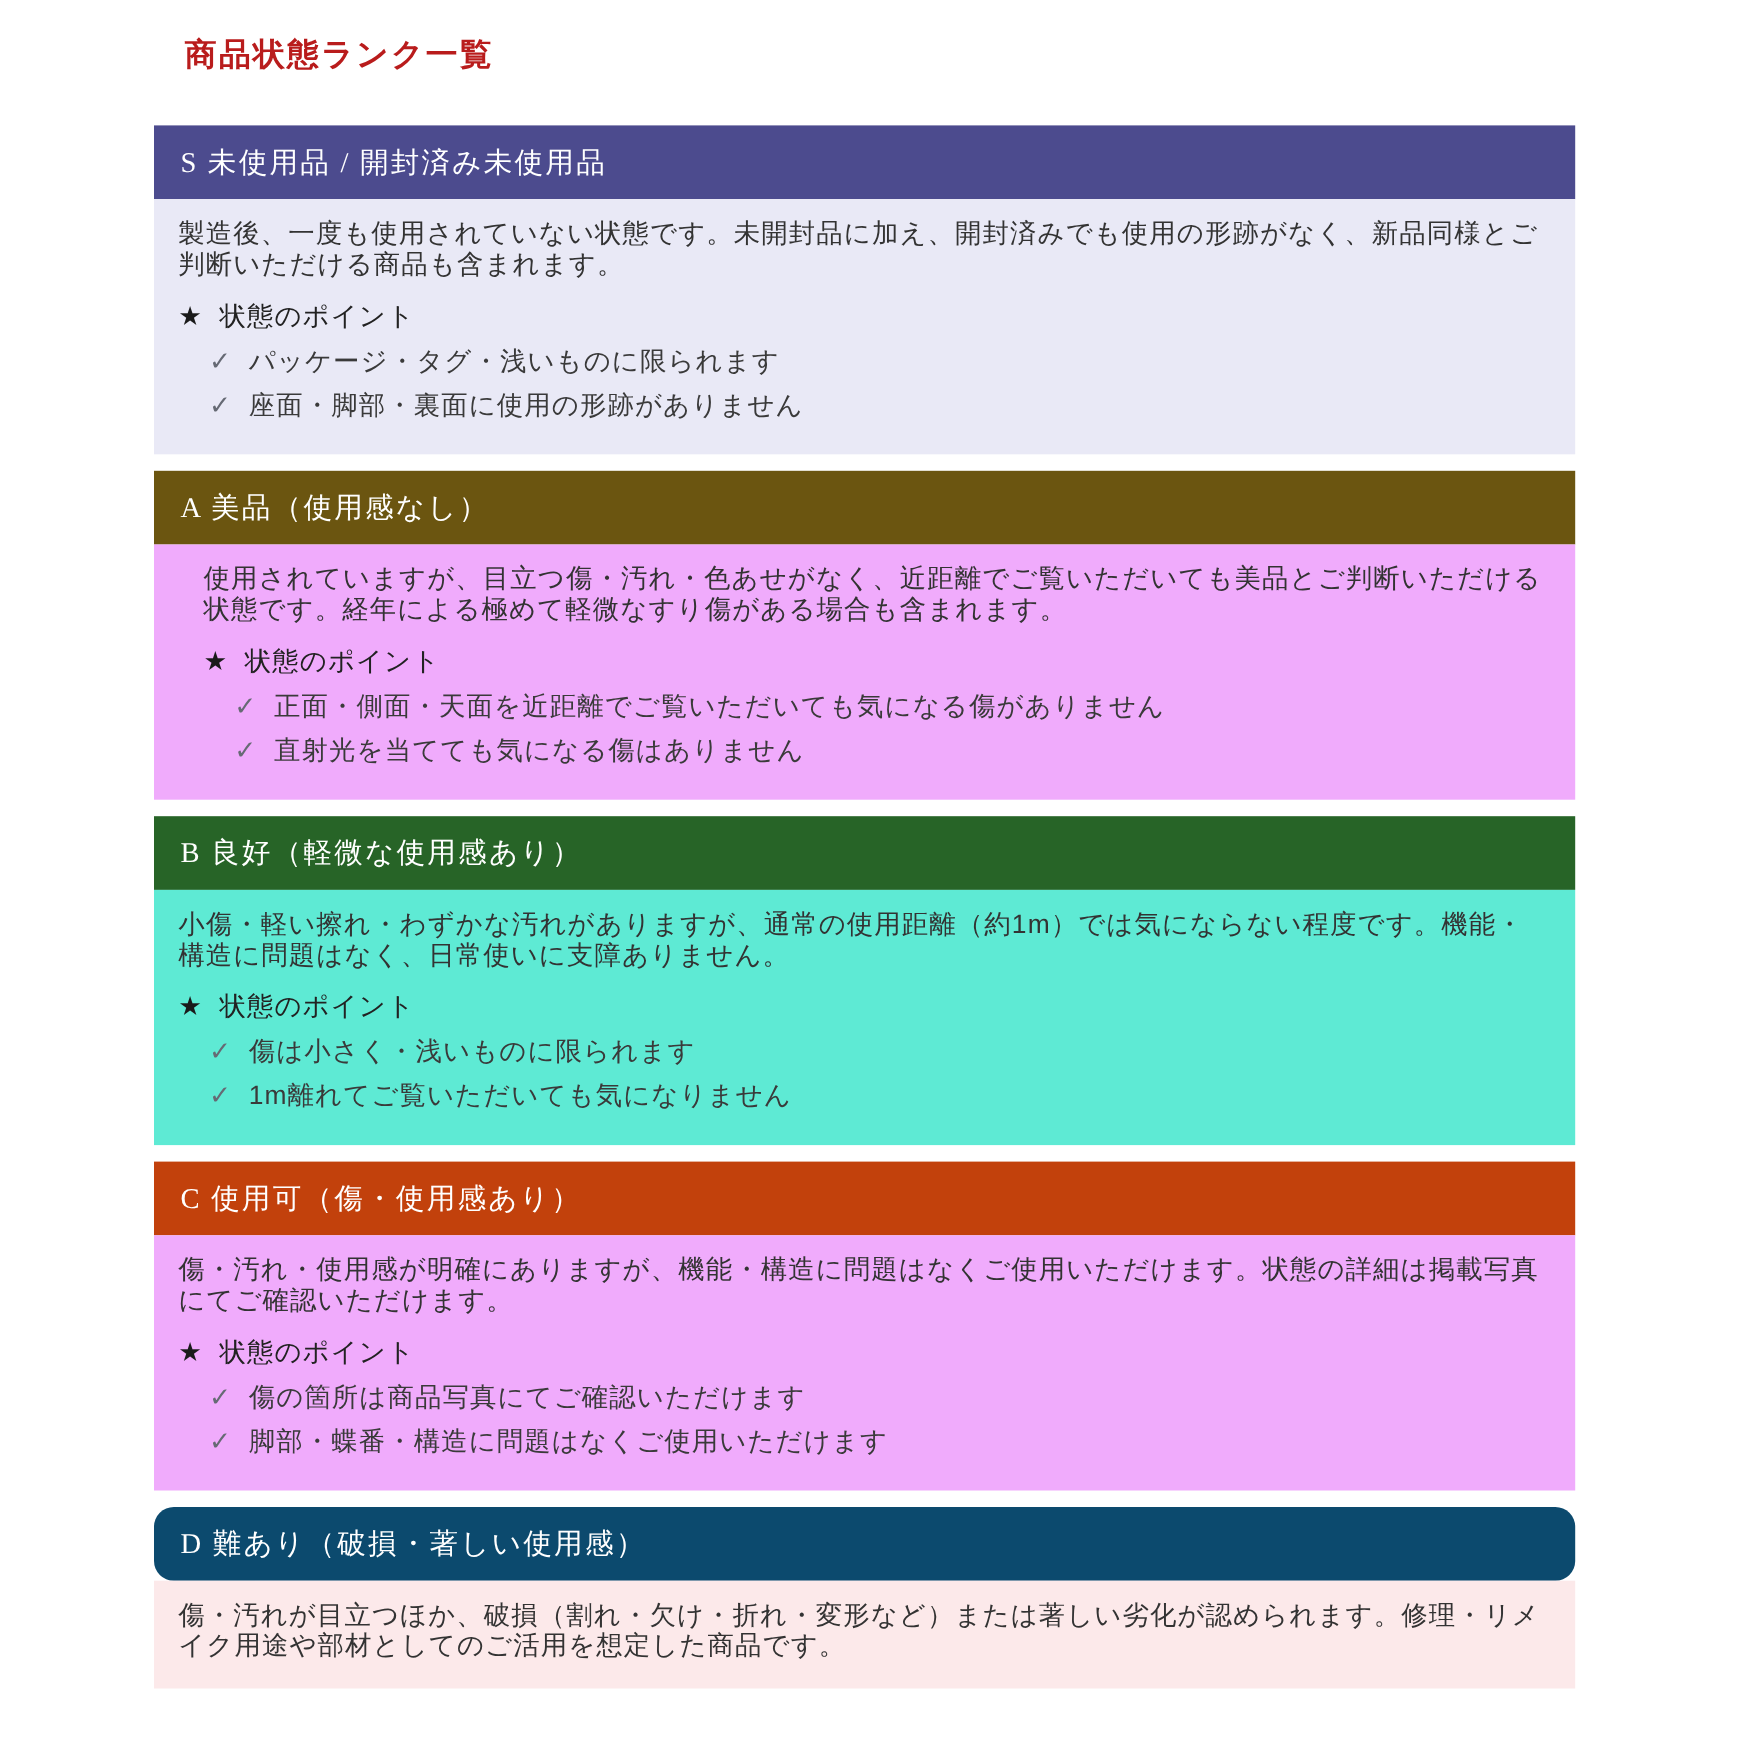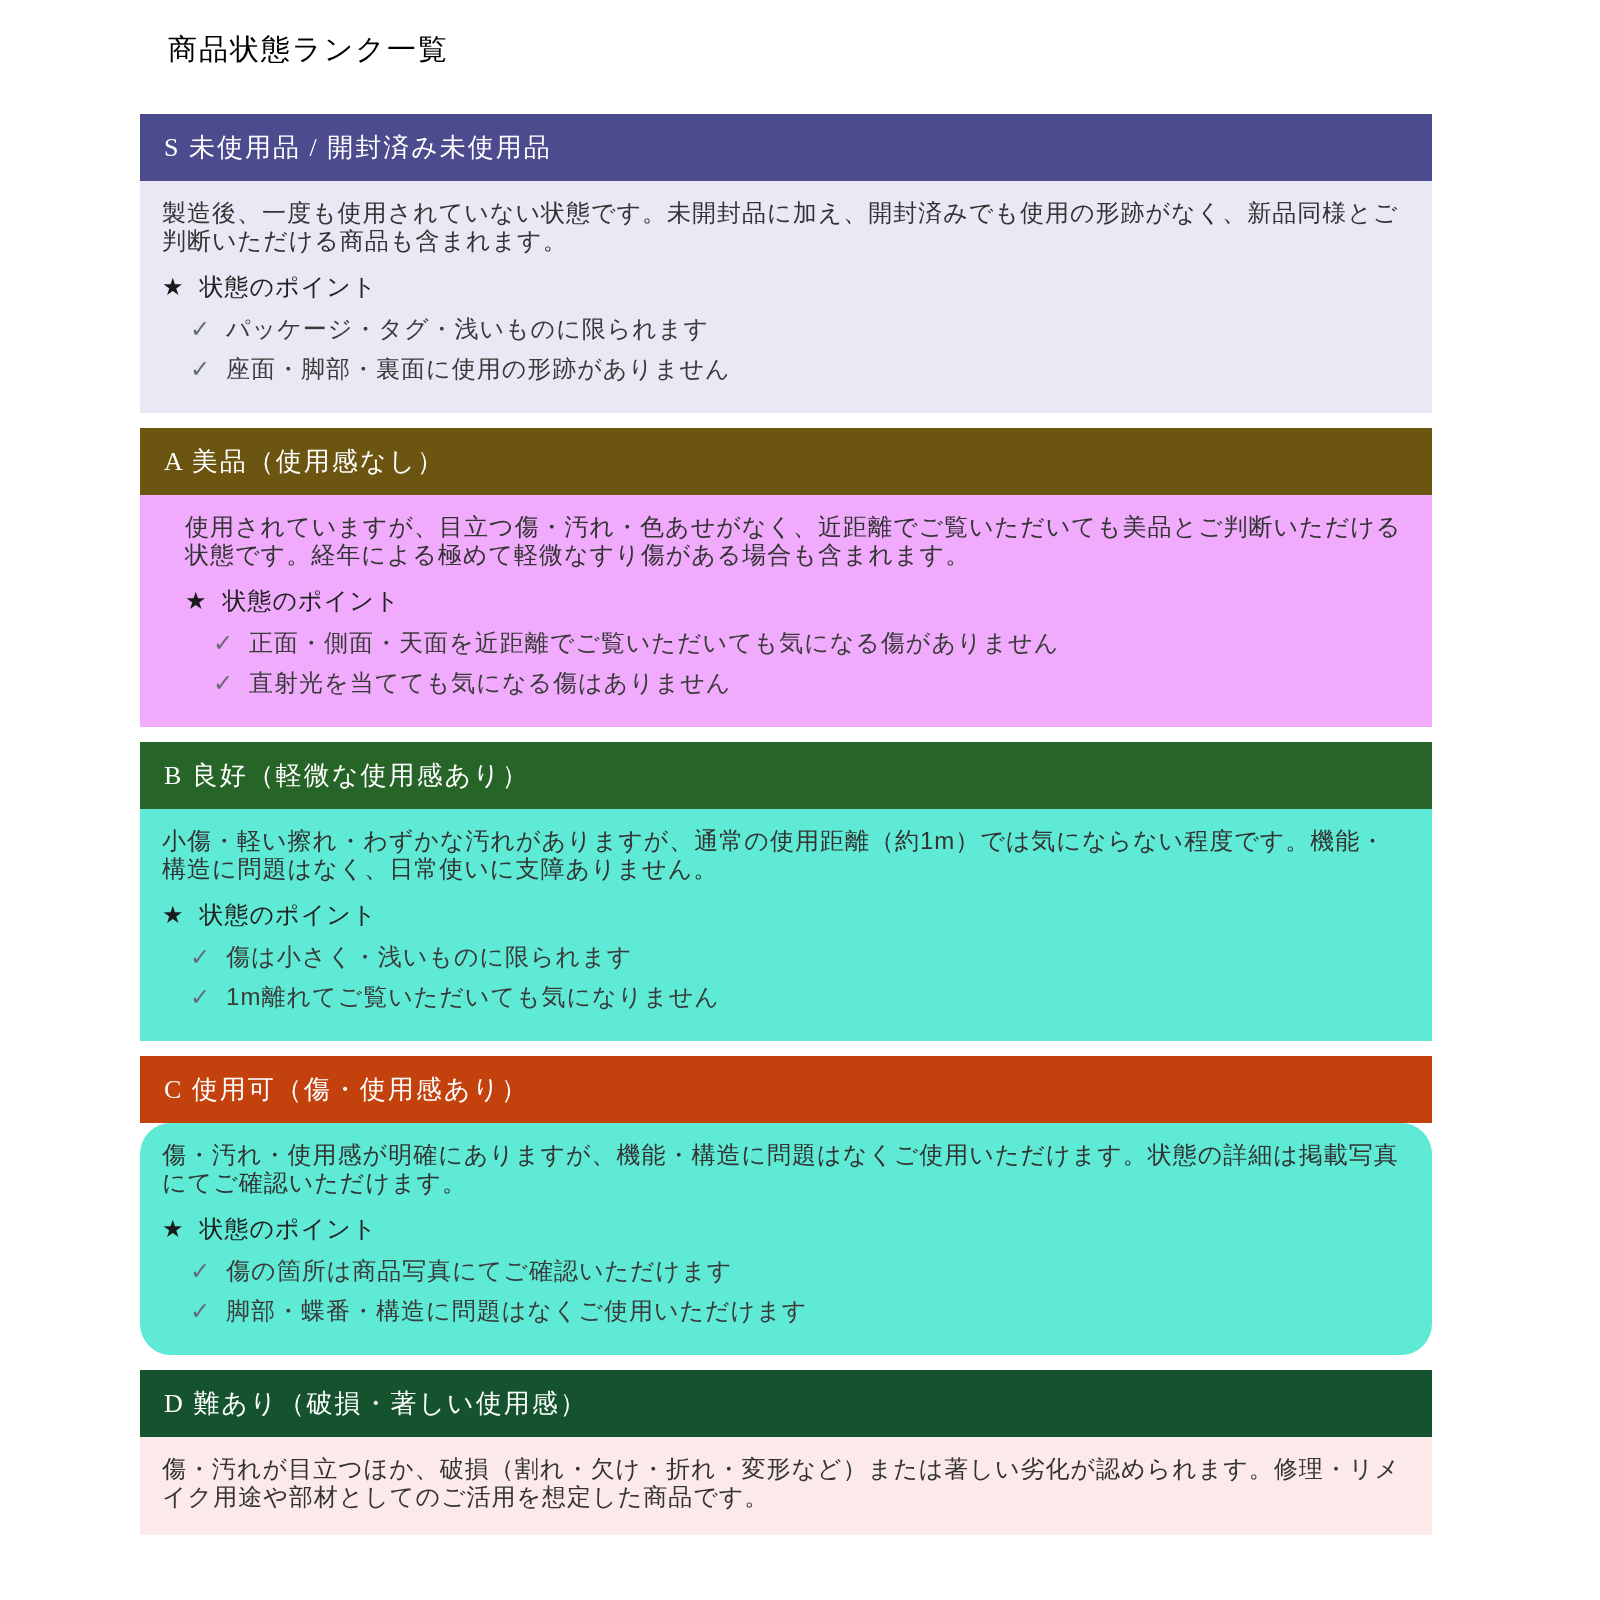--- a/index.html
+++ b/index.html
@@ -5,23 +5,23 @@
   * { box-sizing: border-box; margin: 0; padding: 0; }
   html, body {
     width: 1600px; height: 1600px;
     background: #ffffff;
     font-family: "Liberation Sans", "DejaVu Sans", sans-serif;
     color: #333333;
   }
   .page-title {
     margin: 30px 0 0 168px;
     font-size: 29px;
-    font-weight: 400;
+    font-weight: 700;
     letter-spacing: 2px;
-    color: #000000;
+    color: #b91c1c;
   }
   .sections {
     margin: 44px 0 0 140px;
     width: 1292px;
   }
   .section { margin-bottom: 15px; }
   .section-header {
     color: #ffffff;
     font-size: 26px;
     font-weight: 500;
@@ -133,41 +133,41 @@
             <span>1m離れてご覧いただいても気になりません</span>
           </li>
         </ul>
     </div>
   </section>
 
   <section class="section">
     <div class="section-header" style="background: #c2410c;">
       <span>C 使用可（傷・使用感あり）</span>
     </div>
-    <div class="section-body" style="background: #5eead4; border-radius: 31px;">
+    <div class="section-body" style="background: #f0abfc;">
       <p class="desc">傷・汚れ・使用感が明確にありますが、機能・構造に問題はなくご使用いただけます。状態の詳細は掲載写真にてご確認いただけます。</p>
       <div class="points-title">
         <span class="star">★</span>
         <span>状態のポイント</span>
       </div>
       <ul class="points">
           <li class="point">
             <span class="check">✓</span>
             <span>傷の箇所は商品写真にてご確認いただけます</span>
           </li>
           <li class="point">
             <span class="check">✓</span>
             <span>脚部・蝶番・構造に問題はなくご使用いただけます</span>
           </li>
         </ul>
     </div>
   </section>
 
   <section class="section">
-    <div class="section-header" style="background: #14532d;">
+    <div class="section-header" style="background: #0c4a6e; border-radius: 18px;">
       <span>D 難あり（破損・著しい使用感）</span>
     </div>
     <div class="section-body" style="background: rgb(252, 233, 234);">
       <p class="desc">傷・汚れが目立つほか、破損（割れ・欠け・折れ・変形など）または著しい劣化が認められます。修理・リメイク用途や部材としてのご活用を想定した商品です。</p>
 
     </div>
   </section>
 </div>
 
 </body></html>

